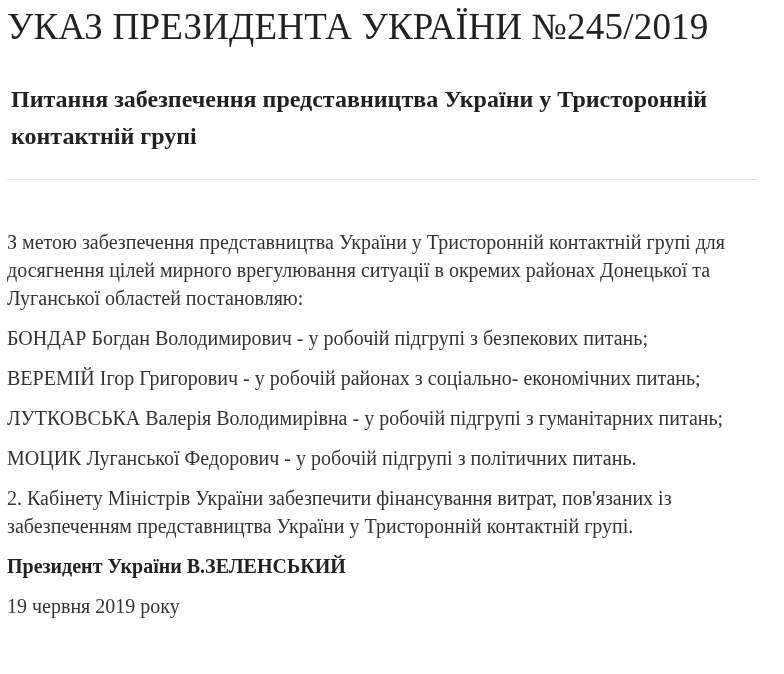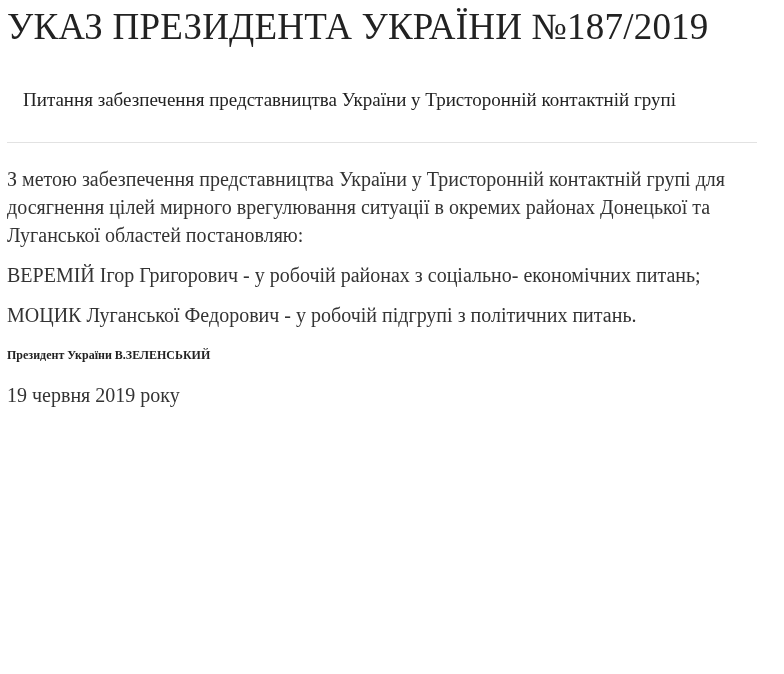--- a/index.html
+++ b/index.html
@@ -20,68 +20,71 @@
   }
   h1.decree-title {
     font-size: 37px;
     line-height: 1.15;
     font-weight: 400;
     letter-spacing: 0.2px;
     color: #222222;
     margin: 0 0 32px 0;
   }
   h2.decree-subtitle {
-    font-size: 19px;
+    font-size: 24px;
     line-height: 37px;
-    font-weight: 400;
+    font-weight: 700;
     color: #222222;
-    margin: 16px;
+    margin: 4px;
   }
   hr.divider {
     border: none;
     border-top: 1px solid #e2e2e2;
     height: 0;
     margin: 24px 0 0 0;
     width: 100%;
   }
   section.decree-body p:first-child {
-    margin-top: 22px;
+    margin-top: 48px;
   }
   p.para {
     font-size: 20px;
     line-height: 28px;
     margin: 0 0 12px 0;
     color: #333333;
   }
   p.signature {
-    font-size: 12px;
+    font-size: 20px;
     line-height: 28px;
     font-weight: 700;
     color: #222222;
     margin: 0 0 12px 0;
   }
   p.date {
     font-size: 20px;
     line-height: 28px;
     color: #333333;
     margin: 0;
   }
 </style>
 </head>
 <body>
 
 <main>
-  <h1 class="decree-title">УКАЗ ПРЕЗИДЕНТА УКРАЇНИ №187/2019</h1>
+  <h1 class="decree-title">УКАЗ ПРЕЗИДЕНТА УКРАЇНИ №245/2019</h1>
 
   <h2 class="decree-subtitle">Питання забезпечення представництва України у Тристоронній контактній групі</h2>
 
   <hr class="divider">
 
   <section class="decree-body">
       <p class="para">З метою забезпечення представництва України у Тристоронній контактній групі для досягнення цілей мирного врегулювання ситуації в окремих районах Донецької та Луганської областей постановляю:</p>
+      <p class="para">БОНДАР Богдан Володимирович - у робочій підгрупі з безпекових питань;</p>
       <p class="para">ВЕРЕМІЙ Ігор Григорович - у робочій районах з соціально- економічних питань;</p>
+      <p class="para">ЛУТКОВСЬКА Валерія Володимирівна - у робочій підгрупі з гуманітарних питань;</p>
       <p class="para">МОЦИК Луганської Федорович - у робочій підгрупі з політичних питань.</p>
+      <p class="para">2. Кабінету Міністрів України забезпечити фінансування витрат, пов'язаних із забезпеченням представництва України у Тристоронній контактній групі.</p>
     </section>
 
   <p class="signature">Президент України В.ЗЕЛЕНСЬКИЙ</p>
 
   <p class="date">19 червня 2019 року</p>
 </main>
 
 </body></html>

